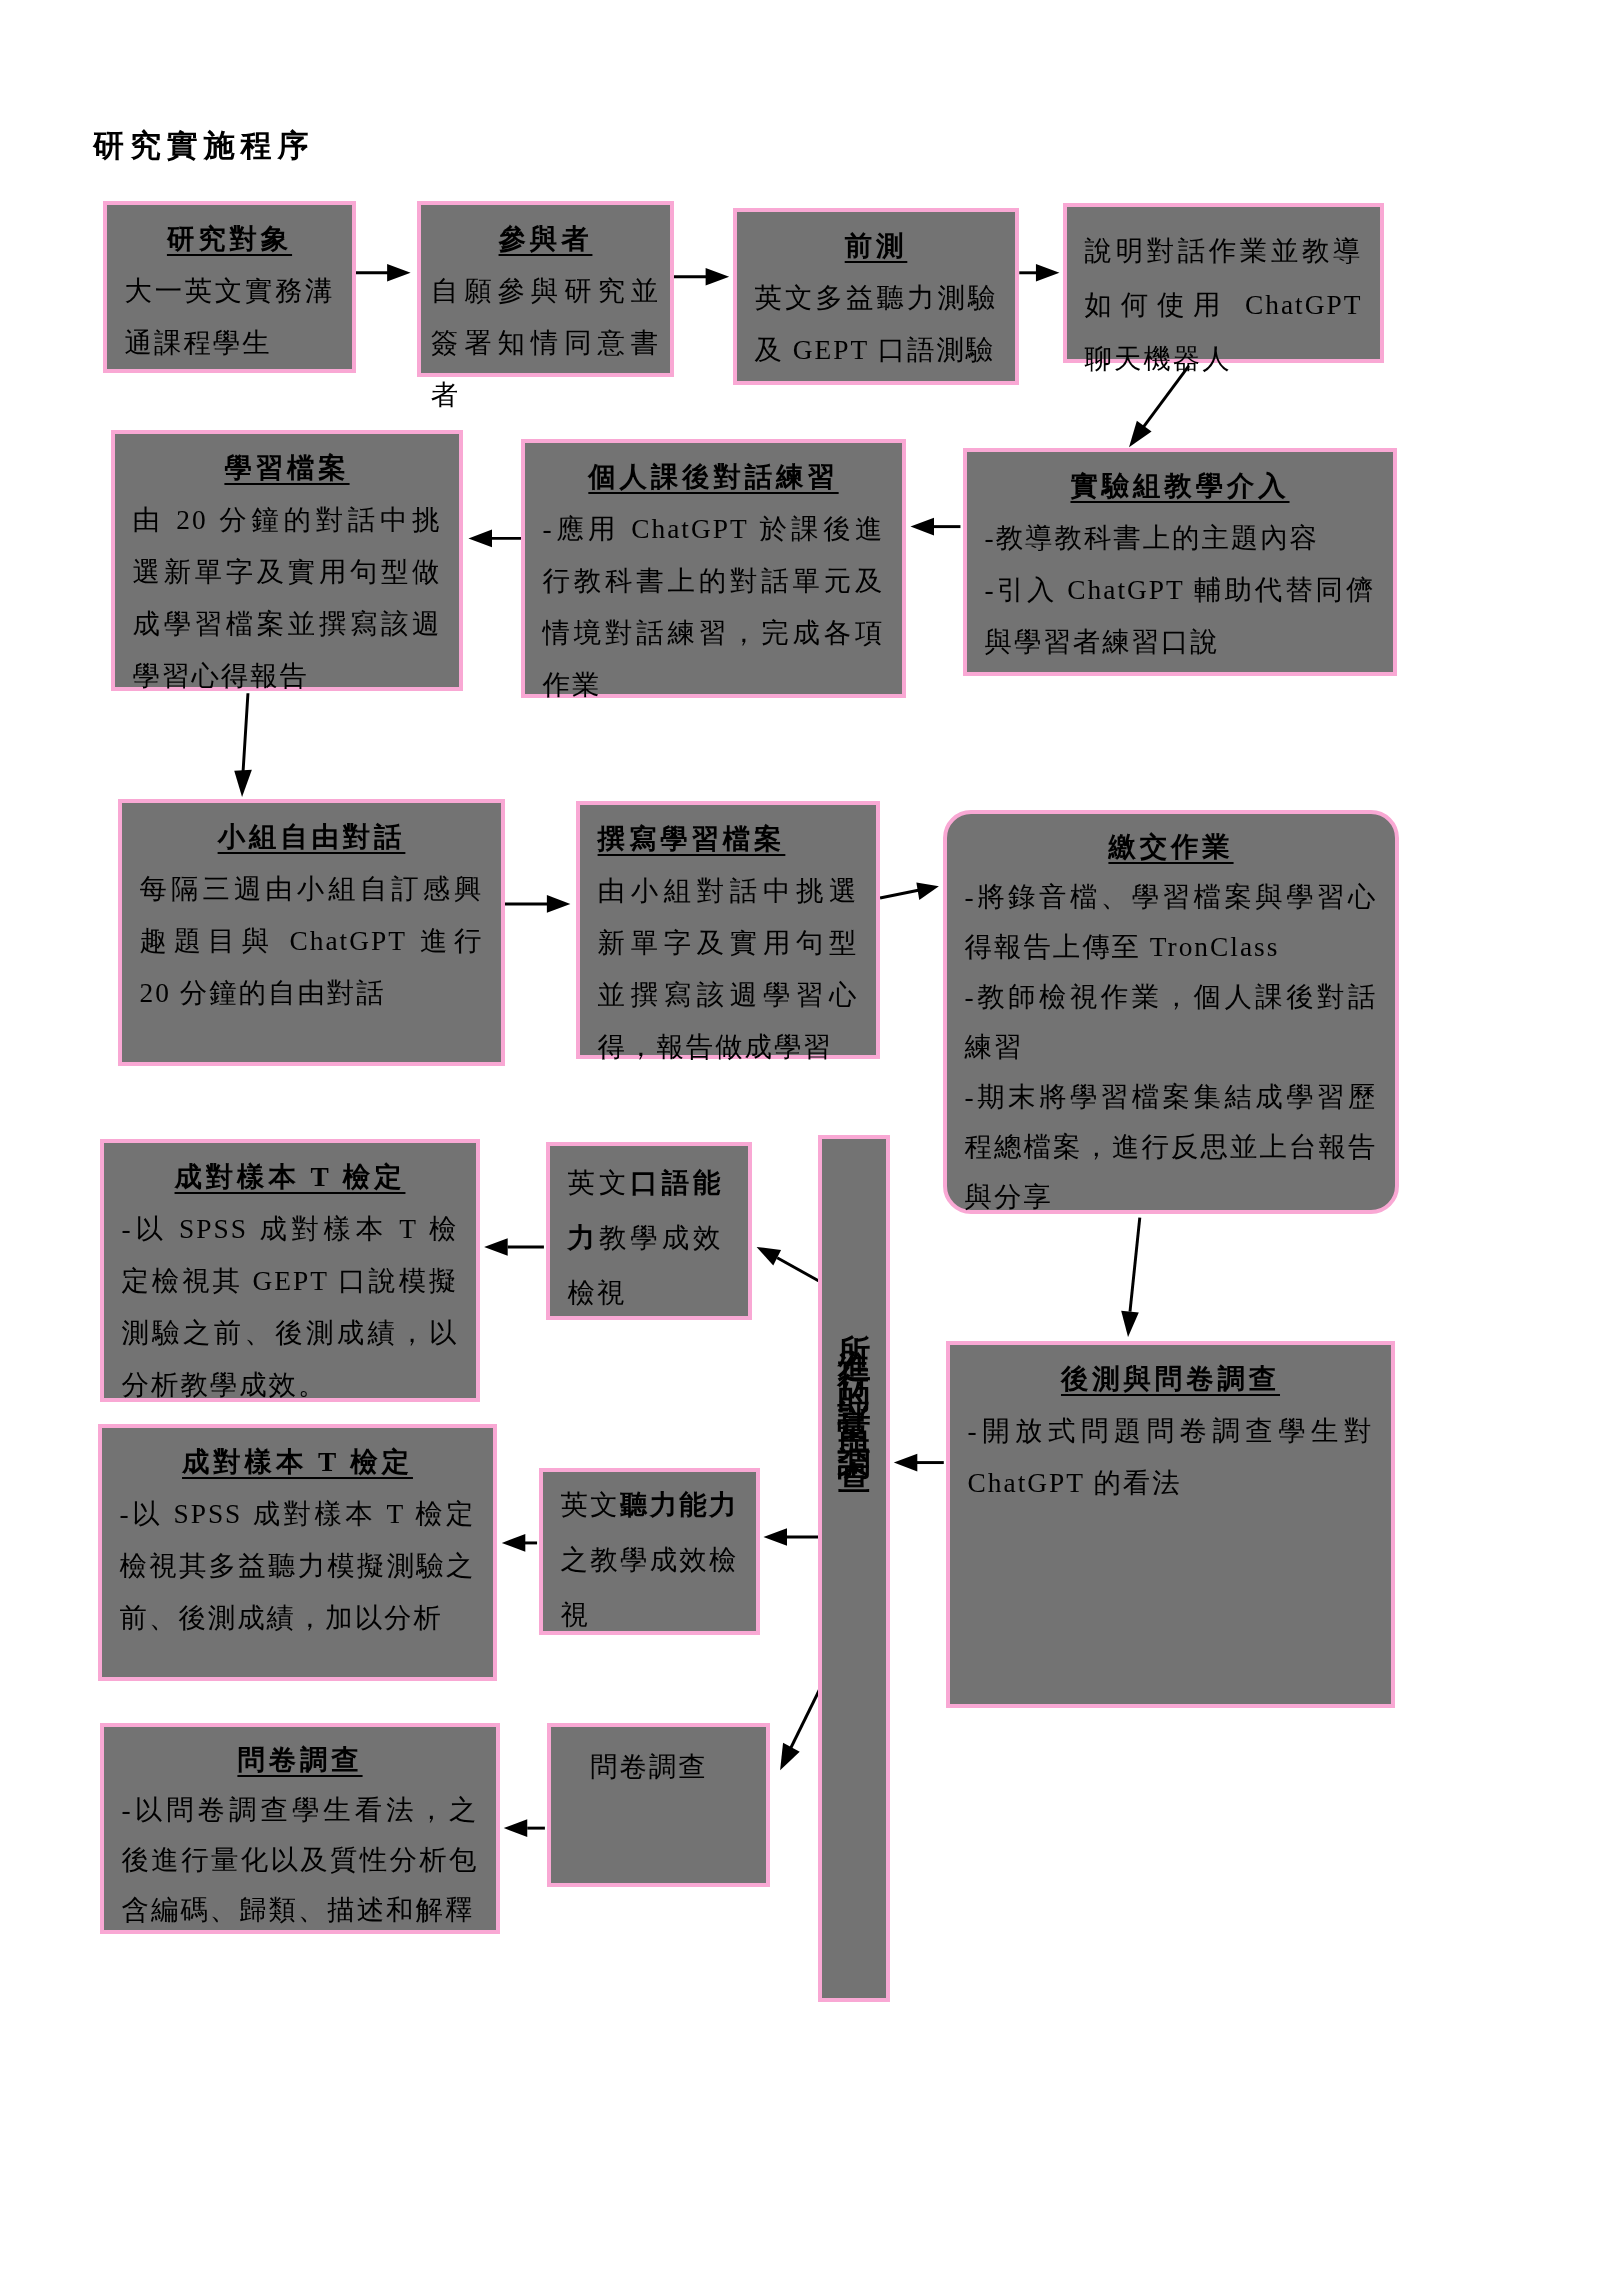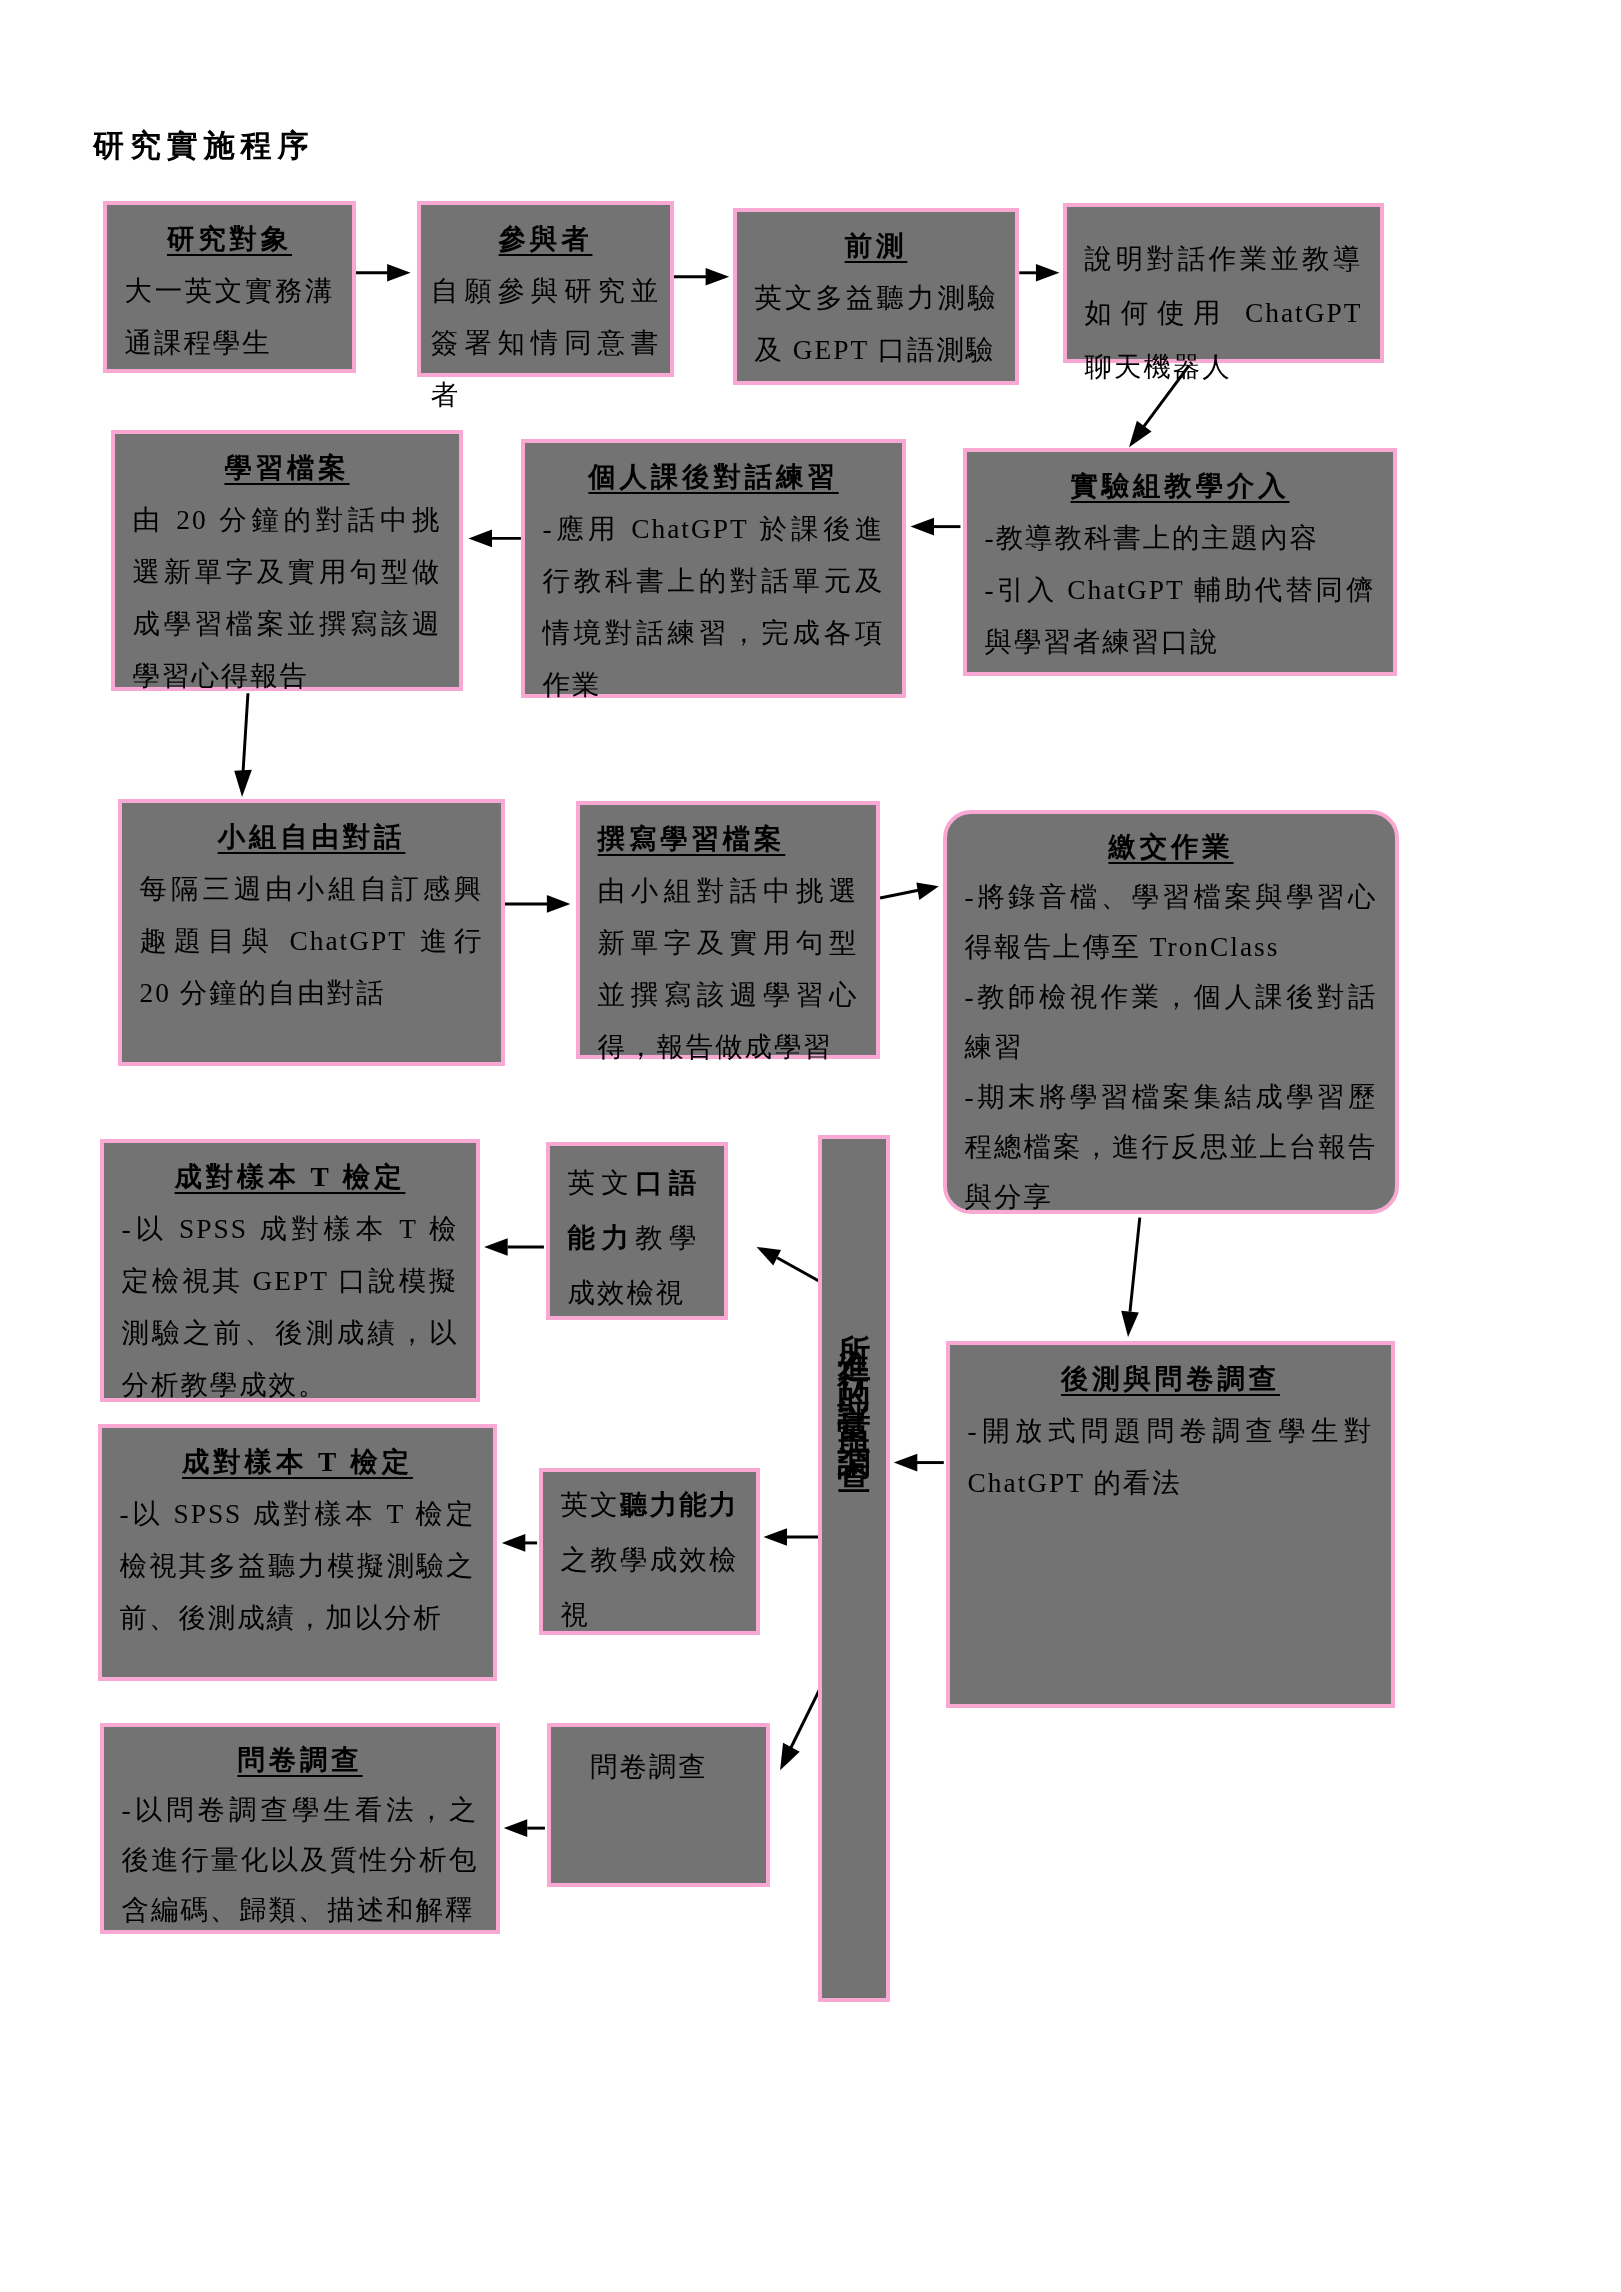--- a/index.html
+++ b/index.html
@@ -122,21 +122,21 @@
   <div class="box" style="left:417px;top:201px;width:257px;height:176px;padding:7.8px 9.8px;">
     <span class="title">參與者</span>
     <p>自願參與研究並簽署知情同意書者</p>
   </div>
 
   <div class="box" style="left:733px;top:208px;width:286px;height:177px;">
     <span class="title">前測</span>
     <p>英文多益聽力測驗及 GEPT 口語測驗</p>
   </div>
 
-  <div class="box" style="left:1063px;top:203px;width:321px;height:160px;line-height:54px;padding-top:25px;">
+  <div class="box" style="left:1063px;top:203px;width:321px;height:160px;line-height:54px;padding-top:17px;">
     <p>說明對話作業並教導如何使用 ChatGPT 聊天機器人</p>
   </div>
 
   <div class="box" style="left:963px;top:448px;width:434px;height:228px;">
     <span class="title">實驗組教學介入</span>
     <p>-教導教科書上的主題內容</p>
     <p>-引入 ChatGPT 輔助代替同儕與學習者練習口說</p>
   </div>
 
   <div class="box" style="left:521px;top:439px;width:385px;height:259px;">
@@ -168,21 +168,21 @@
 
   <div class="box" style="left:946px;top:1341px;width:449px;height:367px;">
     <span class="title">後測與問卷調查</span>
     <p class="gap-before">-開放式問題問卷調查學生對 ChatGPT 的看法</p>
   </div>
 
   <div class="box vbox" style="left:818px;top:1135px;width:72px;height:867px;">
     <span class="vtext">所進行的評量與調查</span>
   </div>
 
-  <div class="box plain" style="left:546px;top:1142px;width:182px;height:178px;padding:9.8px 25.5px 9.8px 17.6px;">
+  <div class="box plain" style="left:546px;top:1142px;width:206px;height:178px;padding:9.8px 25.5px 9.8px 17.6px;">
     <p><span>英文</span><b>口語能力</b><span>教學成效檢視</span></p>
   </div>
 
   <div class="box plain" style="left:539px;top:1468px;width:221px;height:167px;padding:5.9px 17.6px;">
     <p><span>英文</span><b>聽力能力</b><span>之教學成效檢視</span></p>
   </div>
 
   <div class="box" style="left:547px;top:1723px;width:223px;height:164px;padding:13.7px 17.6px 13.7px 39px;">
     <p style="text-align:left;">問卷調查</p>
   </div>

